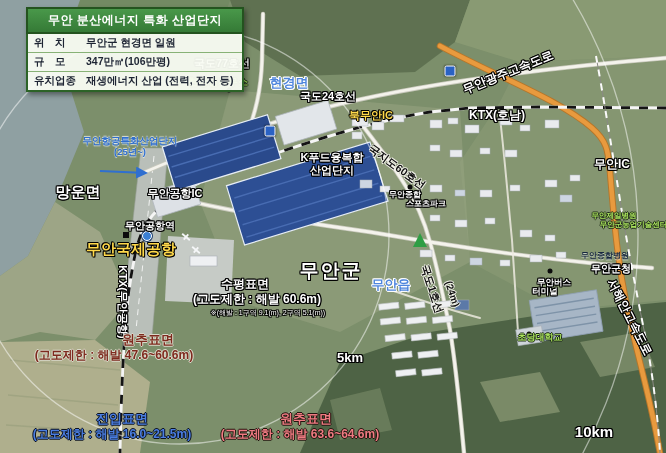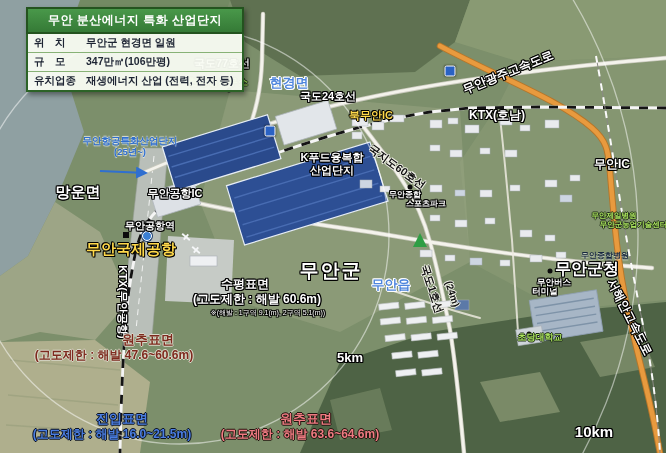--- a/index.html
+++ b/index.html
@@ -228,21 +228,21 @@
   <div class="lbl bk" style="left:432px;top:289px;font-size:11px;transform:translate(-50%,-50%) rotate(72deg);">국도1호선</div>
   <div class="lbl bk" style="left:452px;top:294px;font-size:10px;transform:translate(-50%,-50%) rotate(72deg);">(24m)</div>
   <div class="lbl ow" style="left:122px;top:302px;font-size:11px;transform:translate(-50%,-50%) rotate(90deg);">KTX(무안공항)</div>
   <div class="lbl ow" style="left:630px;top:317px;font-size:12px;transform:translate(-50%,-50%) rotate(63deg);">서해안고속도로</div>
 
   <div class="lbl bp" style="left:289px;top:82px;font-size:13px;">현경면</div>
   <div class="lbl ow" style="left:78px;top:191px;font-size:15px;">망운면</div>
   <div class="lbl ow" style="left:331px;top:270px;font-size:19px;letter-spacing:2px;">무안군</div>
   <div class="lbl bp" style="left:391px;top:284px;font-size:13px;">무안읍</div>
   <div class="lbl oy" style="left:131px;top:248px;font-size:15px;">무안국제공항</div>
-  <div class="lbl ow" style="left:587px;top:269px;font-size:16px;">무안군청</div>
+  <div class="lbl ow" style="left:611px;top:269px;font-size:10px;">무안군청</div>
 
   <div class="lbl gf" style="left:218px;top:82px;font-size:10px;">현경면사무소</div>
   <div class="lbl bi" style="left:130px;top:141px;font-size:9.5px;">무안항공특화산업단지</div>
   <div class="lbl bi" style="left:130px;top:152px;font-size:9.5px;">(25년~)</div>
   <div class="lbl ow" style="left:332px;top:157px;font-size:11px;">K푸드융복합</div>
   <div class="lbl ow" style="left:332px;top:170px;font-size:11px;">산업단지</div>
   <div class="lbl ow" style="left:405px;top:195px;font-size:8px;">무안종합</div>
   <div class="lbl ow" style="left:406px;top:204px;font-size:8px;margin-left:20px;">스포츠파크</div>
   <div class="lbl ow" style="left:150px;top:226px;font-size:10px;">무안공항역</div>
   <div class="lbl dk" style="left:605px;top:256px;font-size:8px;">무안종합병원</div>

